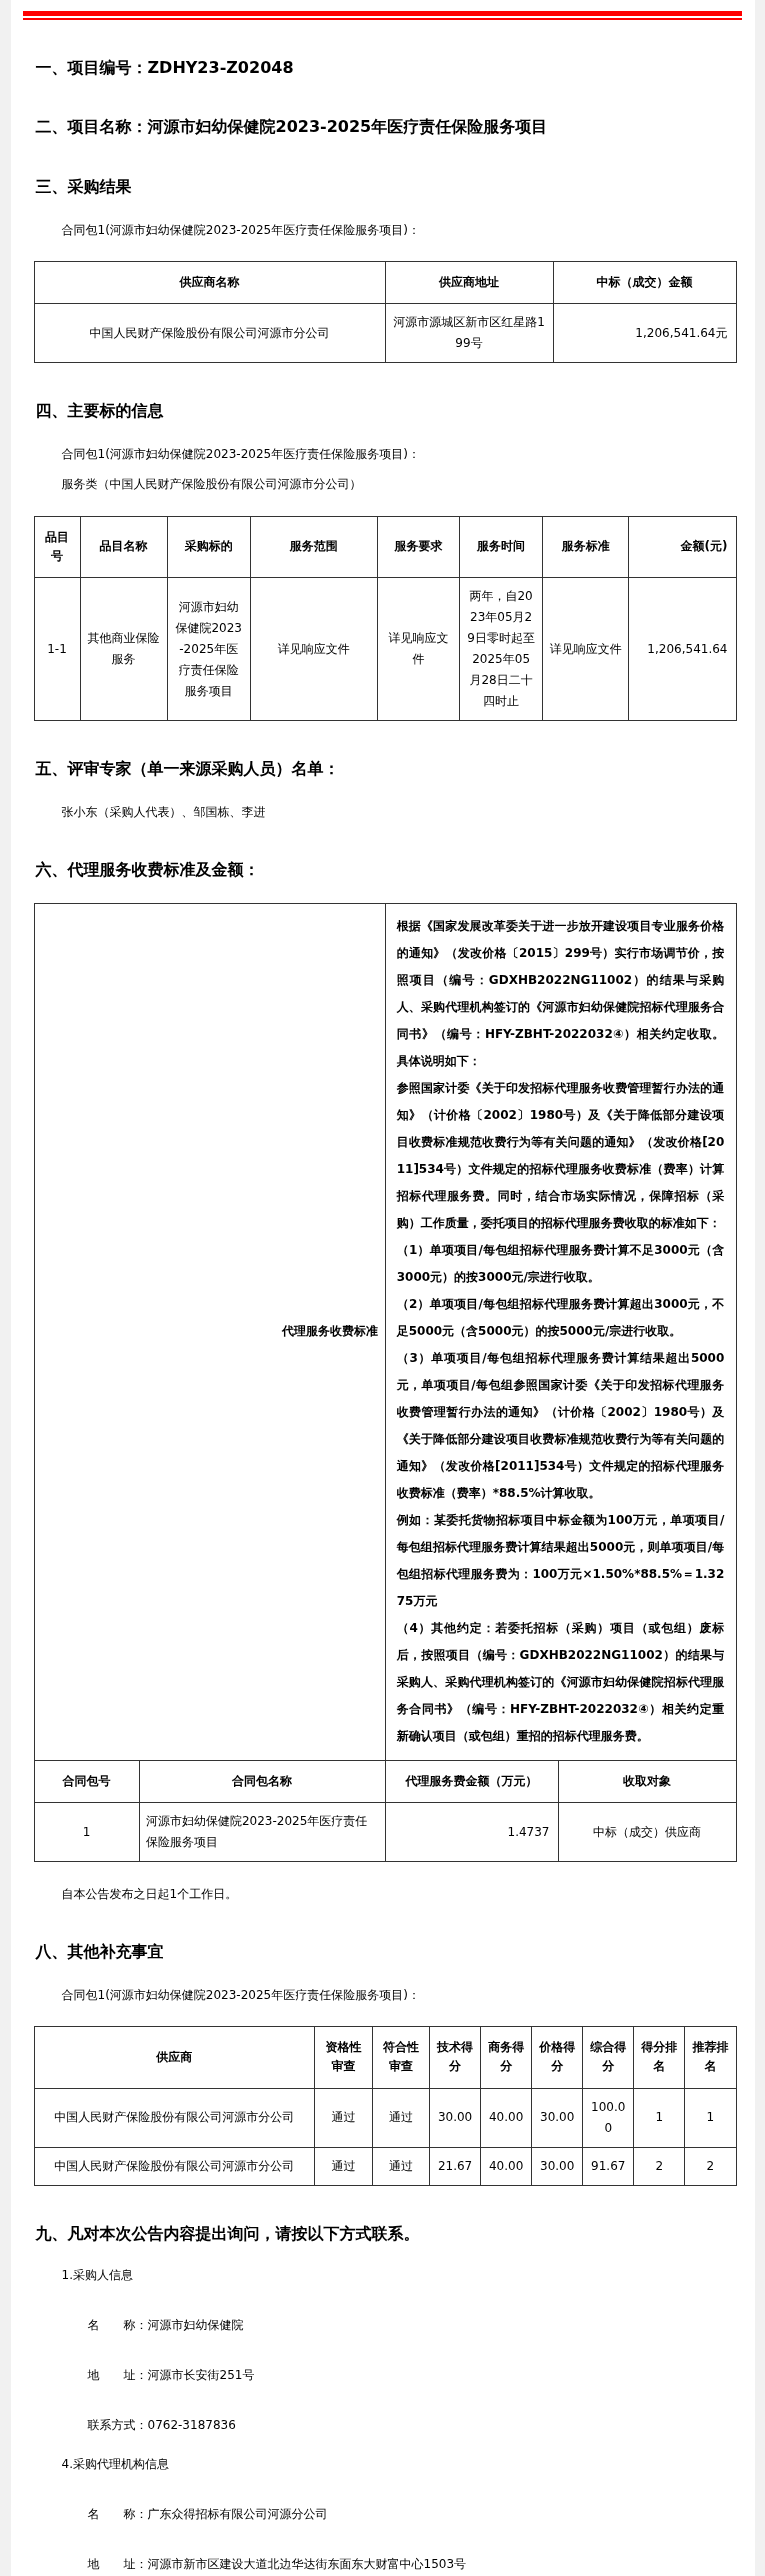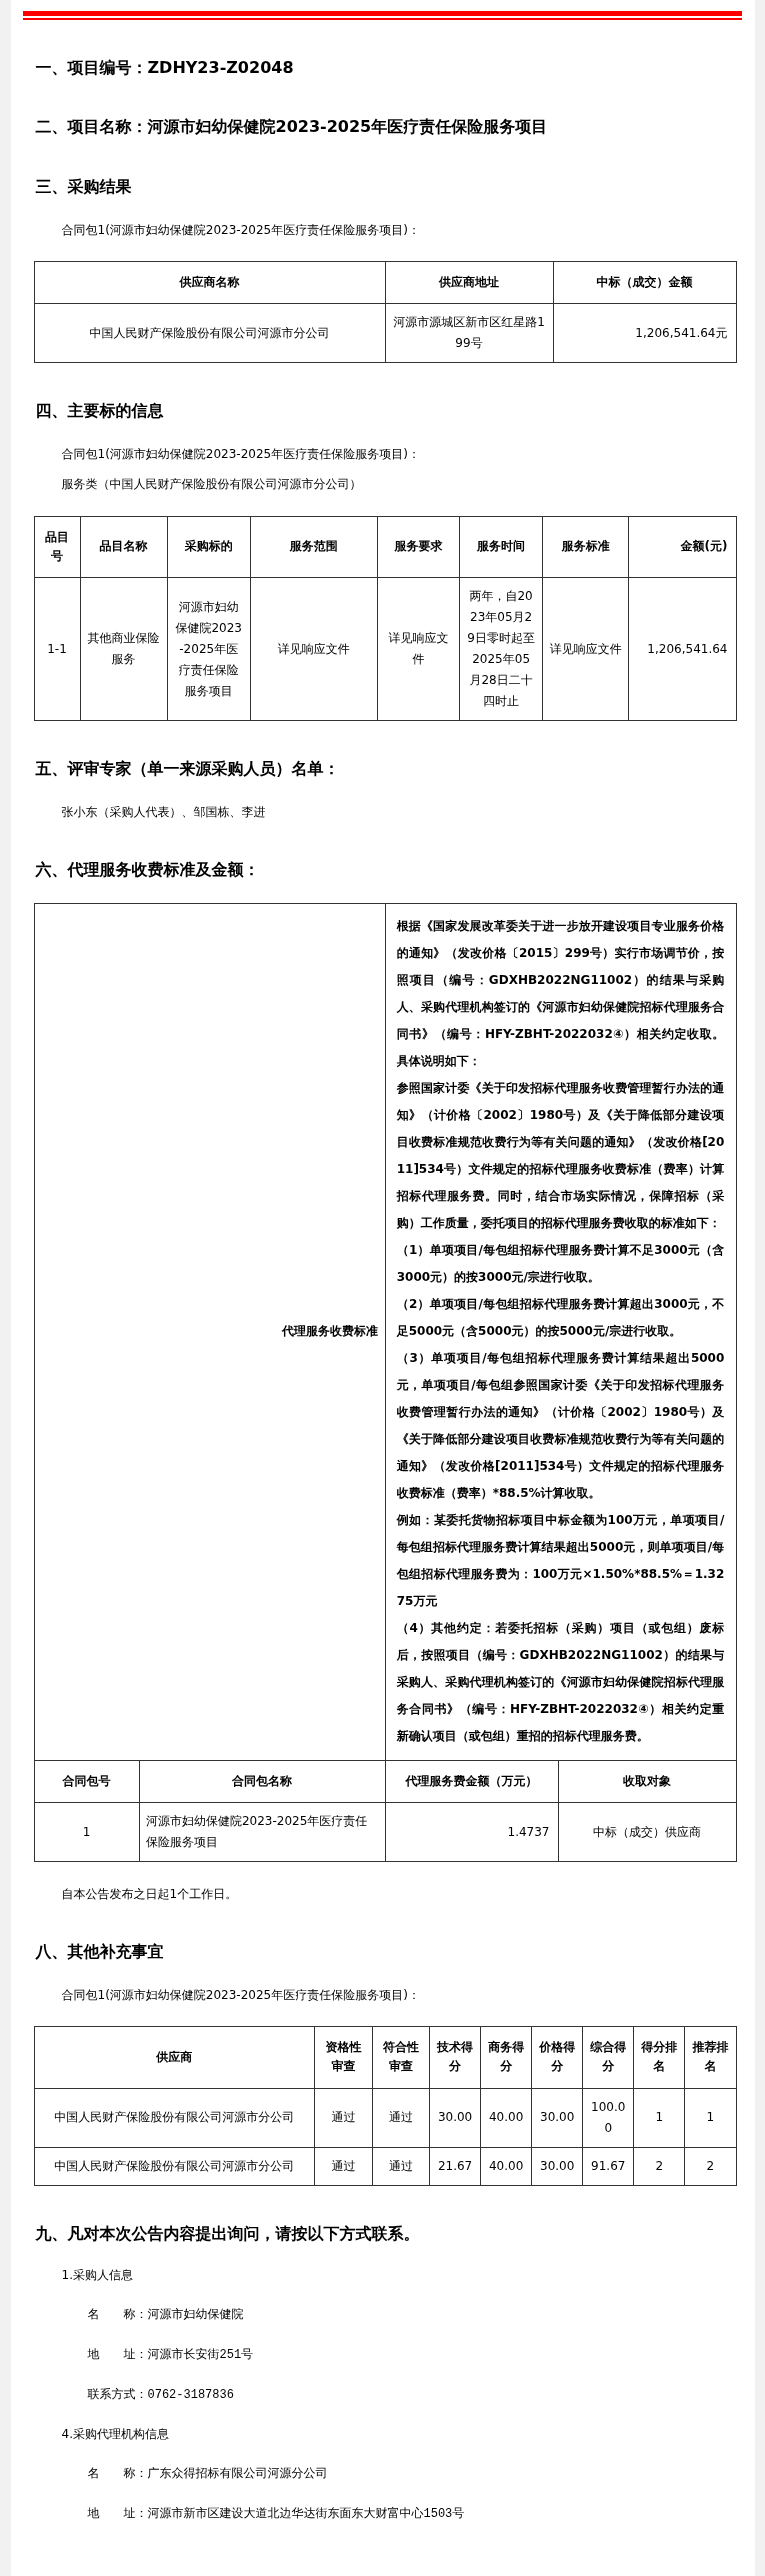--- a/index.html
+++ b/index.html
@@ -23,21 +23,21 @@
 
   .sec-title {
     font-size: 16px;
     font-weight: 700;
     margin: 37px 0 0 25px;
     line-height: 1.4;
   }
   .sub-line { margin: 22.4px 51px 0 51px; line-height: 1.6; }
   .sub-line-tight { margin: 11.2px 51px 0 51px; line-height: 1.6; }
   .contact-head { margin: 21px 51px 0 51px; line-height: 1.5; }
-  .contact-line { margin: 22px 51px 0 77px; line-height: 1.5; font-family: Liberation Mono, monospace; }
+  .contact-line { margin: 32px 51px 0 77px; line-height: 1.5; }
 
   table {
     border-collapse: collapse;
     table-layout: fixed;
     margin: 21px 0 0 23px;
     width: 703px;
     font-size: 12px;
   }
   th, td { border: 0.8px solid #333; word-break: break-all; }
   th {

